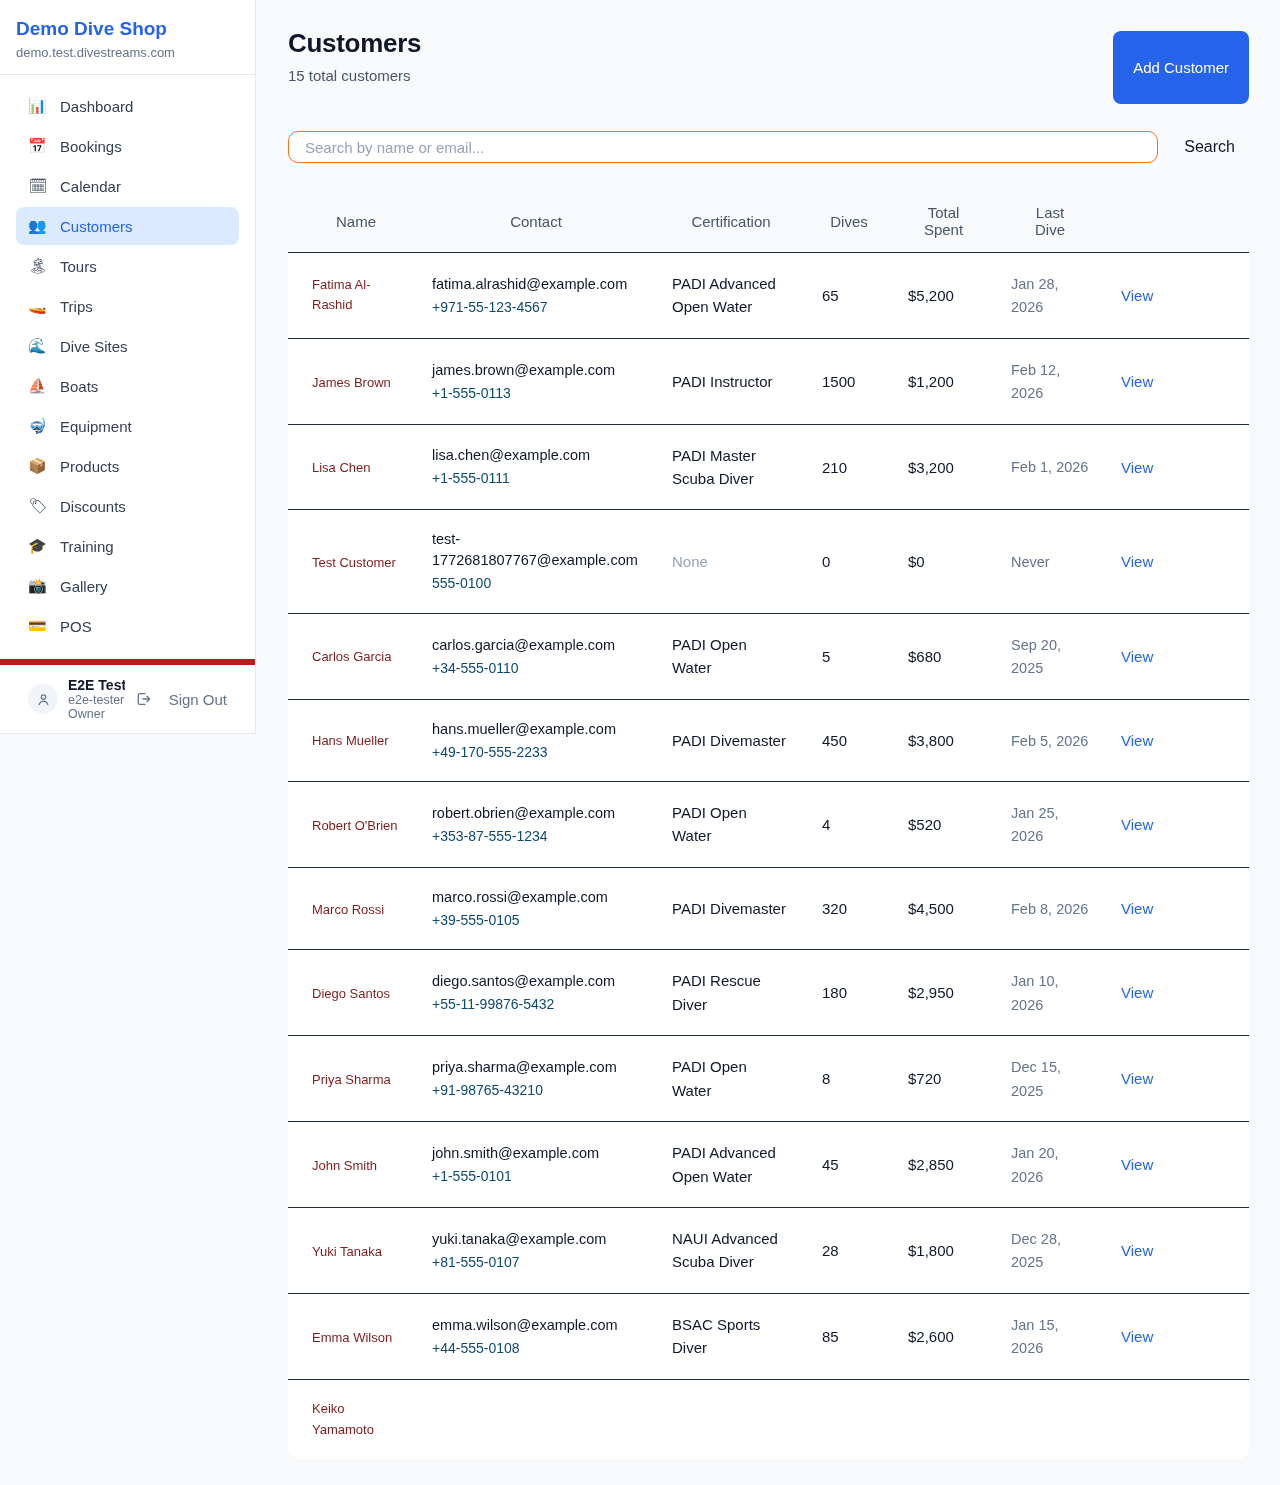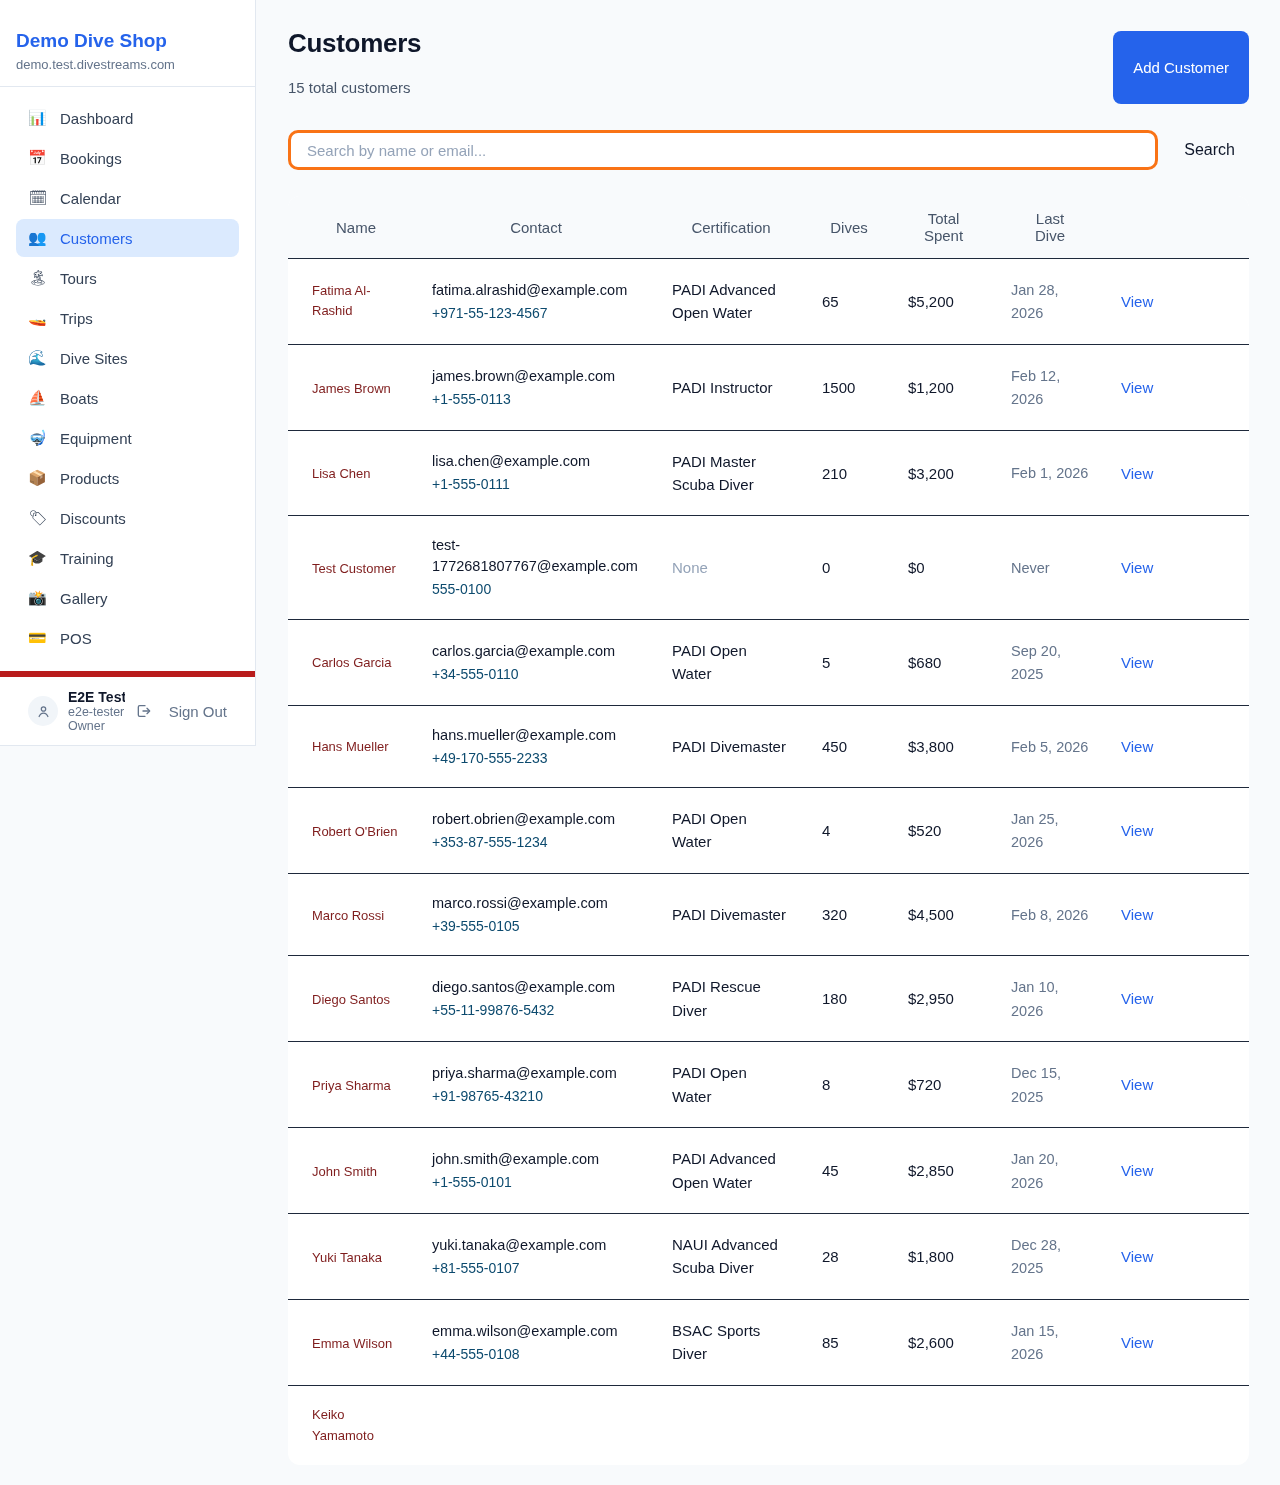--- a/index.html
+++ b/index.html
@@ -12,21 +12,21 @@
     position: relative;
   }
 
   
   .sidebar {
     position: absolute; left: 0; top: 0; width: 256px;
     background: #ffffff;
     border-right: 1px solid #e2e8f0;
     border-bottom: 1px solid #e2e8f0;
   }
-  .sidebar-header { padding: 30px 16px 14px 16px; border-bottom: 1px solid #e2e8f0; }
+  .sidebar-header { padding: 18px 16px 14px 16px; border-bottom: 1px solid #e2e8f0; }
   .shop-name { color: #2563eb; font-size: 19px; font-weight: bold; }
   .shop-domain { color: #64748b; font-size: 13px; margin-top: 5px; }
   .nav { padding: 12px 16px; }
   .nav-item {
     display: flex; align-items: center; gap: 12px;
     padding: 10px 12px; border-radius: 8px;
     color: #334155; font-size: 15px;
     cursor: pointer; margin-bottom: 2px;
   }
   .nav-item.active { background: #dbeafe; color: #2563eb; }
@@ -47,29 +47,29 @@
   .signout-btn {
     display: flex; align-items: center; gap: 18px;
     background: none; border: none; color: #64748b;
     font-size: 15px; font-family: inherit; cursor: pointer; flex: 0 0 auto;
   }
 
   
   .main { margin-left: 256px; padding: 28px 31px 40px 32px; }
   .page-header { display: flex; justify-content: space-between; align-items: flex-start; }
   .page-title { font-size: 26px; font-weight: bold; color: #0f172a; letter-spacing: -0.3px; }
-  .page-subtitle { font-size: 15px; color: #475569; margin-top: 20px; }
+  .page-subtitle { font-size: 15px; color: #475569; margin-top: 8px; }
   .add-btn {
     background: #2563eb; color: #ffffff; border: none;
     font-size: 15px; font-family: inherit; font-weight: 500;
     padding: 28px 20px; border-radius: 8px; cursor: pointer; margin-top: 3px;
   }
   .search-row { display: flex; align-items: center; margin-top: 26px; }
   .search-input {
-    flex: 1; height: 40px; border: 3px solid #f97316; border-radius: 10px;
+    flex: 1; height: 32px; border: 1px solid #f97316; border-radius: 10px;
     padding: 12px 16px; font-size: 15px; font-family: inherit; color: #0f172a;
     background: #ffffff; outline: none;
   }
   .search-input::placeholder { color: #94a3b8; }
   .search-btn {
     background: none; border: none; color: #0f172a;
     font-size: 16px; font-family: inherit; cursor: pointer;
     padding: 8px 14px; margin-left: 12px;
   }
 

